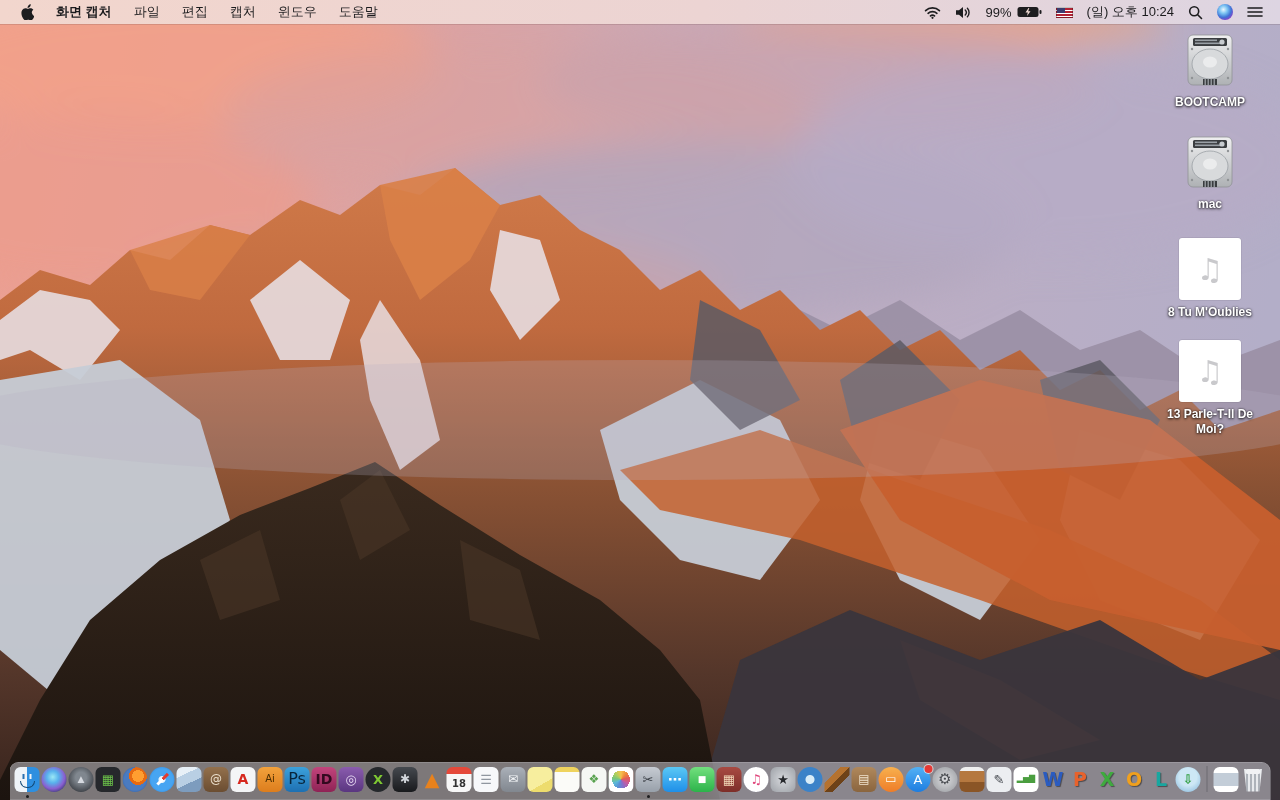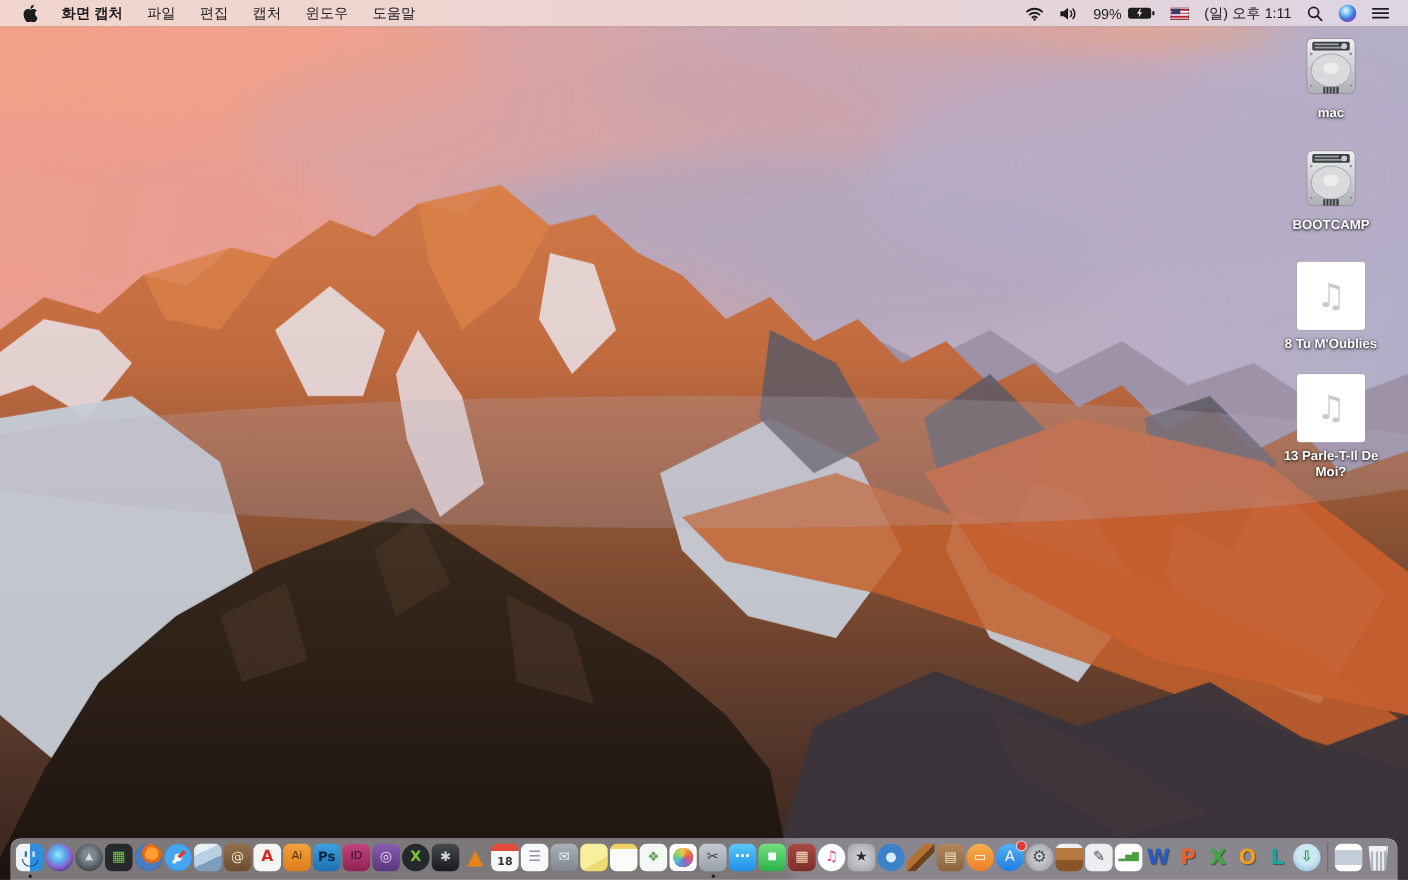--- a/index.html
+++ b/index.html
@@ -177,21 +177,21 @@
         <svg width="25" height="12" viewBox="0 0 25 12">
           <rect x="0.5" y="1" width="21" height="10" rx="2.5" fill="#1d1d1f"></rect>
           <rect x="22.5" y="4" width="2" height="4" rx="1" fill="#1d1d1f"></rect>
           <polygon points="11.5,2 8.5,6.6 10.8,6.6 10,10 13.5,5.2 11.2,5.2 12.3,2" fill="#f2dcd5"></polygon>
         </svg>
       </span>
       <span class="mb-status">
         <span class="flag"></span>
       </span>
       <span class="mb-status">
-        <span>(일) 오후 1:11</span>
+        <span>(일) 오후 10:24</span>
       </span>
       <span class="mb-status">
         <svg width="15" height="15" viewBox="0 0 15 15">
           <circle cx="6.2" cy="6.2" r="4.5" fill="none" stroke="#1d1d1f" stroke-width="1.6"></circle>
           <line x1="9.7" y1="9.7" x2="13.5" y2="13.5" stroke="#1d1d1f" stroke-width="1.6" stroke-linecap="round"></line>
         </svg>
       </span>
       <span class="mb-status">
         <span class="siri-orb"></span>
       </span>
@@ -210,20 +210,42 @@
   <div class="desktop-icons">
     <svg width="0" height="0" style="position:absolute">
       <defs>
         <linearGradient id="hdbody" x1="0" y1="0" x2="0" y2="1">
           <stop offset="0" stop-color="#efeff0"></stop>
             <stop offset="0.5" stop-color="#cfd1d3"></stop>
             <stop offset="1" stop-color="#aeb1b4"></stop>
         </linearGradient>
       </defs>
     </svg>
+
+    <div class="di di-drive">
+      <svg width="58" height="56" viewBox="0 0 58 56">
+        <rect x="7" y="1" width="44" height="50" rx="5" fill="url(#hdbody)" stroke="#8f9295" stroke-width="0.8"></rect>
+        <rect x="12" y="4" width="34" height="8" rx="1.5" fill="#3a3d40"></rect>
+        <rect x="14" y="5.5" width="22" height="1.6" fill="#9aa0a6"></rect>
+          <rect x="14" y="8.5" width="26" height="1.6" fill="#9aa0a6"></rect>
+        <circle cx="41" cy="8" r="2.6" fill="#c8ccd0"></circle>
+        <ellipse cx="29" cy="30" rx="18" ry="15" fill="#d8dadc" stroke="#9aa0a4" stroke-width="0.8"></ellipse>
+        <ellipse cx="29" cy="28" rx="7" ry="5.5" fill="#ebeced"></ellipse>
+        <rect x="22" y="45" width="14" height="6" fill="#3a3d40"></rect>
+        <rect x="23.5" y="45" width="1.5" height="6" fill="#8f9498"></rect>
+          <rect x="26.5" y="45" width="1.5" height="6" fill="#8f9498"></rect>
+        <rect x="29.5" y="45" width="1.5" height="6" fill="#8f9498"></rect>
+          <rect x="32.5" y="45" width="1.5" height="6" fill="#8f9498"></rect>
+        <circle cx="11" cy="15" r="1.2" fill="#8f9295"></circle>
+          <circle cx="47" cy="15" r="1.2" fill="#8f9295"></circle>
+        <circle cx="11" cy="44" r="1.2" fill="#8f9295"></circle>
+          <circle cx="47" cy="44" r="1.2" fill="#8f9295"></circle>
+      </svg>
+      <div class="di-label">BOOTCAMP</div>
+    </div>
 
     <div class="di di-drive">
       <svg width="58" height="56" viewBox="0 0 58 56">
         <rect x="7" y="1" width="44" height="50" rx="5" fill="url(#hdbody)" stroke="#8f9295" stroke-width="0.8"></rect>
         <rect x="12" y="4" width="34" height="8" rx="1.5" fill="#3a3d40"></rect>
         <rect x="14" y="5.5" width="22" height="1.6" fill="#9aa0a6"></rect>
           <rect x="14" y="8.5" width="26" height="1.6" fill="#9aa0a6"></rect>
         <circle cx="41" cy="8" r="2.6" fill="#c8ccd0"></circle>
         <ellipse cx="29" cy="30" rx="18" ry="15" fill="#d8dadc" stroke="#9aa0a4" stroke-width="0.8"></ellipse>
         <ellipse cx="29" cy="28" rx="7" ry="5.5" fill="#ebeced"></ellipse>
@@ -233,42 +255,20 @@
         <rect x="29.5" y="45" width="1.5" height="6" fill="#8f9498"></rect>
           <rect x="32.5" y="45" width="1.5" height="6" fill="#8f9498"></rect>
         <circle cx="11" cy="15" r="1.2" fill="#8f9295"></circle>
           <circle cx="47" cy="15" r="1.2" fill="#8f9295"></circle>
         <circle cx="11" cy="44" r="1.2" fill="#8f9295"></circle>
           <circle cx="47" cy="44" r="1.2" fill="#8f9295"></circle>
       </svg>
       <div class="di-label">mac</div>
     </div>
 
-    <div class="di di-drive">
-      <svg width="58" height="56" viewBox="0 0 58 56">
-        <rect x="7" y="1" width="44" height="50" rx="5" fill="url(#hdbody)" stroke="#8f9295" stroke-width="0.8"></rect>
-        <rect x="12" y="4" width="34" height="8" rx="1.5" fill="#3a3d40"></rect>
-        <rect x="14" y="5.5" width="22" height="1.6" fill="#9aa0a6"></rect>
-          <rect x="14" y="8.5" width="26" height="1.6" fill="#9aa0a6"></rect>
-        <circle cx="41" cy="8" r="2.6" fill="#c8ccd0"></circle>
-        <ellipse cx="29" cy="30" rx="18" ry="15" fill="#d8dadc" stroke="#9aa0a4" stroke-width="0.8"></ellipse>
-        <ellipse cx="29" cy="28" rx="7" ry="5.5" fill="#ebeced"></ellipse>
-        <rect x="22" y="45" width="14" height="6" fill="#3a3d40"></rect>
-        <rect x="23.5" y="45" width="1.5" height="6" fill="#8f9498"></rect>
-          <rect x="26.5" y="45" width="1.5" height="6" fill="#8f9498"></rect>
-        <rect x="29.5" y="45" width="1.5" height="6" fill="#8f9498"></rect>
-          <rect x="32.5" y="45" width="1.5" height="6" fill="#8f9498"></rect>
-        <circle cx="11" cy="15" r="1.2" fill="#8f9295"></circle>
-          <circle cx="47" cy="15" r="1.2" fill="#8f9295"></circle>
-        <circle cx="11" cy="44" r="1.2" fill="#8f9295"></circle>
-          <circle cx="47" cy="44" r="1.2" fill="#8f9295"></circle>
-      </svg>
-      <div class="di-label">BOOTCAMP</div>
-    </div>
-
     <div class="di di-audio">
       <div class="audio-tile">
         <span class="audio-note">♫</span>
       </div>
       <div class="di-label">8 Tu M'Oublies</div>
     </div>
 
     <div class="di di-audio">
       <div class="audio-tile">
         <span class="audio-note">♫</span>
@@ -304,24 +304,24 @@
         <div class="dock-item rounded">
           <span class="dock-glyph" style="background: linear-gradient(rgb(147, 112, 76), rgb(107, 77, 49)); color: rgb(236, 224, 205); font-size: 12px;">@</span>
         </div>
         <div class="dock-item rounded">
           <span class="dock-glyph" style="background: rgb(244, 245, 246); color: rgb(214, 40, 30); font-size: 14px; font-weight: 700;">A</span>
         </div>
         <div class="dock-item rounded">
           <span class="dock-glyph" style="background: linear-gradient(rgb(242, 162, 60), rgb(221, 125, 29)); color: rgb(74, 45, 0); font-size: 10px; font-weight: 400;">Ai</span>
         </div>
         <div class="dock-item rounded">
-          <span class="dock-glyph" style="background: linear-gradient(rgb(59, 161, 220), rgb(30, 112, 178)); color: rgb(8, 38, 60); font-size: 12px; font-weight: 700;">Ps</span>
-        </div>
-        <div class="dock-item rounded">
-          <span class="dock-glyph" style="background: linear-gradient(rgb(194, 68, 124), rgb(143, 35, 85)); color: rgb(51, 9, 31); font-size: 10px; font-weight: 400;">ID</span>
+          <span class="dock-glyph" style="background: linear-gradient(rgb(59, 161, 220), rgb(30, 112, 178)); color: rgb(8, 38, 60); font-size: 16px; font-weight: 400;">Ps</span>
+        </div>
+        <div class="dock-item rounded">
+          <span class="dock-glyph" style="background: linear-gradient(rgb(194, 68, 124), rgb(143, 35, 85)); color: rgb(51, 9, 31); font-size: 14px; font-weight: 700;">ID</span>
         </div>
         <div class="dock-item rounded">
           <span class="dock-glyph" style="background: linear-gradient(rgb(138, 92, 174), rgb(90, 54, 128)); color: rgb(230, 216, 242); font-size: 13px;">◎</span>
         </div>
         <div class="dock-item circle">
           <span class="dock-glyph" style="background: rgb(37, 40, 44); color: rgb(126, 200, 50); font-size: 13px; font-weight: 700;">X</span>
         </div>
         <div class="dock-item rounded">
           <span class="dock-glyph" style="background: linear-gradient(rgb(69, 73, 79), rgb(25, 26, 29)); color: rgb(210, 214, 219); font-size: 12px;">✱</span>
         </div>

